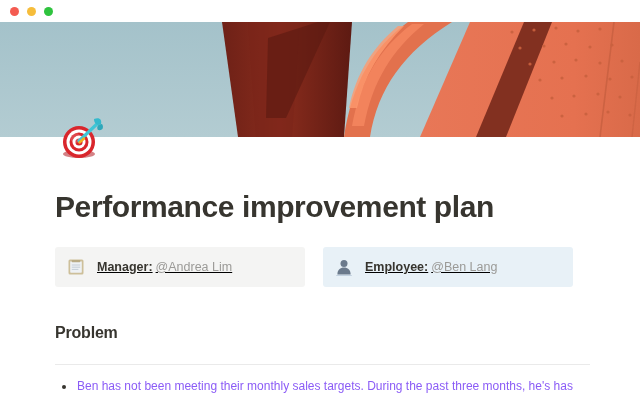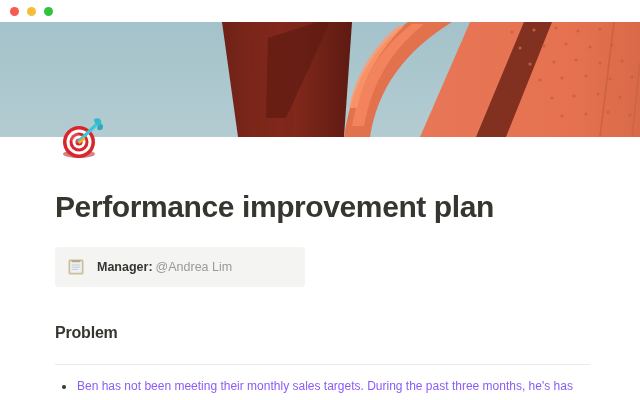--- a/index.html
+++ b/index.html
@@ -69,20 +69,21 @@
     line-height: 1.1;
   }
 
   
   .callout-row {
     position: absolute;
     left: 55px; top: 110px;
     width: 535px;
     display: flex;
     gap: 18px;
+    text-decoration: underline;
   }
   .callout {
     width: 250px;
     height: 40px;
     border-radius: 3px;
     display: flex;
     align-items: center;
     padding: 0 12px;
     box-sizing: border-box;
   }
@@ -269,20 +270,32 @@
               <line x1="4.8" y1="9.2" x2="13.2" y2="9.2"></line>
               <line x1="4.8" y1="11.4" x2="11.4" y2="11.4"></line>
             </g>
           </svg>
         </span>
         <span class="callout-text">
           <span class="lbl">Manager:</span><span class="mention">@Andrea Lim</span>
         </span>
       </div>
 
+      <div class="callout employee">
+        <span class="callout-icon">
+          <svg viewBox="0 0 18 18">
+            <circle cx="9" cy="5.6" r="3.5" fill="#6b7a8c"></circle>
+            <path d="M 2.4 16.5 C 2.4 11.8 5.3 9.6 9 9.6 C 12.7 9.6 15.6 11.8 15.6 16.5 Z" fill="#6b7a8c"></path>
+            <path d="M 1.2 17.4 L 16.8 17.4 L 16.8 18 L 1.2 18 Z" fill="#a9bcd0"></path>
+          </svg>
+        </span>
+        <span class="callout-text">
+          <span class="lbl">Employee:</span><span class="mention">@Ben Lang</span>
+        </span>
+      </div>
 
     </div>
 
     <div class="section-heading">Problem</div>
 
     <div class="divider"></div>
 
     <div class="bullet-list">
       <div class="bullet-item">Ben has not been meeting their monthly sales targets. During the past three months, he's has</div>
     </div>

